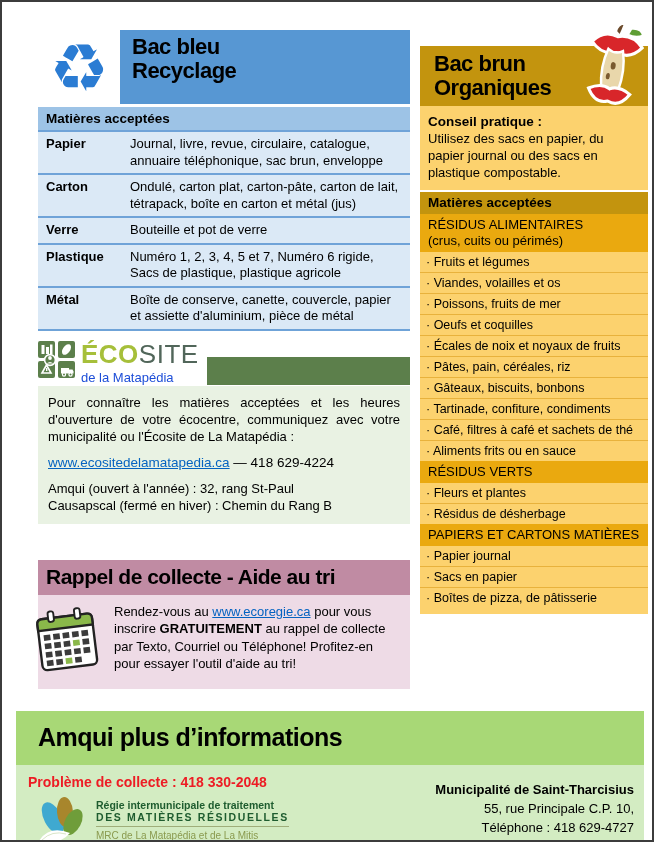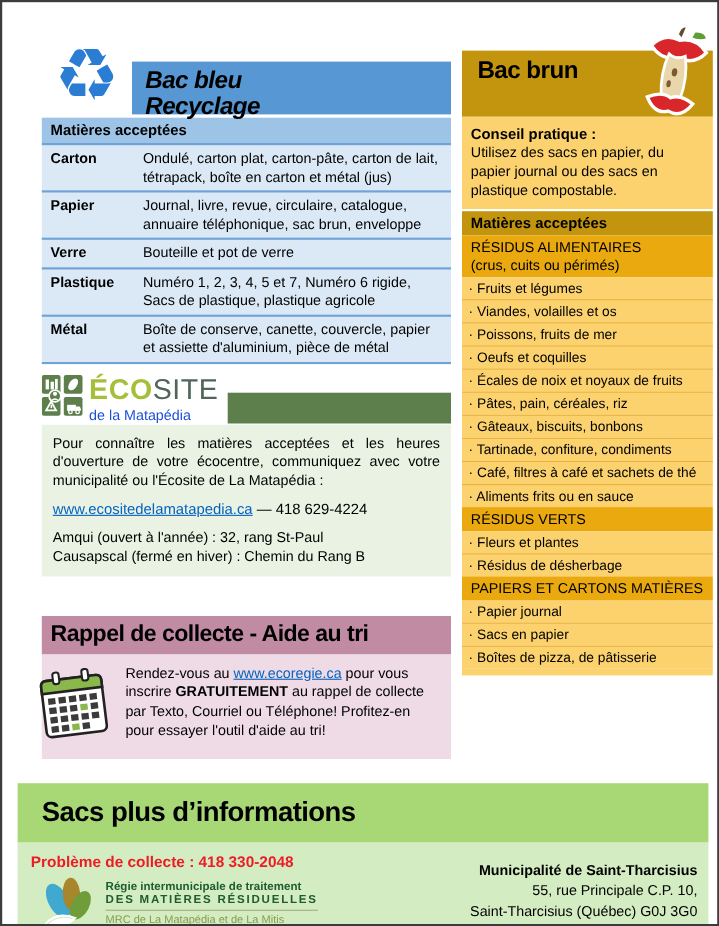--- a/index.html
+++ b/index.html
@@ -10,21 +10,21 @@
     background:#fff; border:2px solid #3c3c3c; overflow:hidden;
   }
   .cols { display:flex; padding:30px 8px 0 36px; gap:10px; }
   .col-left { width:372px; flex:none; }
   .col-right { width:228px; flex:none; }
 
   
   .bb-header { display:flex; height:72px; align-items:flex-end; }
   .recycle-box { width:82px; height:72px; display:flex; align-items:center; justify-content:center;
     font-size:66px; line-height:1; color:var(--recycle_blue); background:#fff; }
-  .bb-bar { flex:1; height:48px; background:var(--blue_header); padding:5px 0 16px 12px;font-style:italic; }
+  .bb-bar { flex:1; height:74px; background:var(--blue_header); padding:5px 0 16px 12px; }
   .bb-bar div { font-size:22px; font-weight:900; letter-spacing:-0.5px; line-height:24px; color:#000; }
 
   
   .mat-table { margin-top:3px; border-bottom:2px solid var(--table_border); }
   .mt-head { background:var(--table_header); font-weight:bold; font-size:13.5px; padding:4px 8px; }
   .mt-row { display:flex; background:var(--table_row); border-top:2px solid var(--table_border); }
   .mt-label { width:88px; flex:none; font-weight:bold; font-size:13px; padding:4px 4px 4px 8px; }
   .mt-text { flex:1; font-size:13px; line-height:16.5px; padding:4px 8px 4px 4px; }
 
   
@@ -94,26 +94,26 @@
         <div class="recycle-box">♻</div>
         <div class="bb-bar">
           <div>Bac bleu</div>
           <div>Recyclage</div>
         </div>
       </div>
 
       <div class="mat-table">
         <div class="mt-head">Matières acceptées</div>
         <div class="mt-row">
+          <div class="mt-label">Papier</div>
+          <div class="mt-text">Journal, livre, revue, circulaire, catalogue, annuaire téléphonique, sac brun, enveloppe</div>
+        </div>
+        <div class="mt-row">
           <div class="mt-label">Carton</div>
           <div class="mt-text">Ondulé, carton plat, carton-pâte, carton de lait, tétrapack, boîte en carton et métal (jus)</div>
-        </div>
-        <div class="mt-row">
-          <div class="mt-label">Papier</div>
-          <div class="mt-text">Journal, livre, revue, circulaire, catalogue, annuaire téléphonique, sac brun, enveloppe</div>
         </div>
         <div class="mt-row">
           <div class="mt-label">Verre</div>
           <div class="mt-text">Bouteille et pot de verre</div>
         </div>
         <div class="mt-row">
           <div class="mt-label">Plastique</div>
           <div class="mt-text">Numéro 1, 2, 3, 4, 5 et 7, Numéro 6 rigide, Sacs de plastique, plastique agricole</div>
         </div>
         <div class="mt-row">
@@ -195,20 +195,21 @@
           </div>
           <p class="rap-text"><span>Rendez-vous au </span><a class="lnk" href="#">www.ecoregie.ca</a><span> pour vous inscrire </span><b>GRATUITEMENT</b><span> au rappel de collecte par Texto, Courriel ou Téléphone! Profitez-en pour essayer l'outil d'aide au tri!</span></p>
         </div>
       </div>
     </div>
 
     <div class="col-right">
 
       <div class="bbn-header">
         <div class="t">Bac brun</div>
+        <div class="t">Organiques</div>
         <svg class="apple" viewBox="0 0 60 78">
           <g transform="rotate(9 30 39)">
             <path d="M28 10 Q29 3 34 3 Q33 8 31.5 13 Z" fill="#6b4a2b" stroke="#fff" stroke-width="1.5"></path>
             <path d="M40 6 Q48 4 50 10 Q44 13 38 11 Z" fill="#5f9e35" stroke="#fff" stroke-width="1.5"></path>
             <path d="M10 21 Q18 10 30 14 Q42 10 51 20 Q43 31 31 27 Q19 31 10 21 Z" fill="#d8262a" stroke="#fff" stroke-width="2.5"></path>
             <path d="M24 25 Q19.5 40 23 57 L37 57 Q40.5 40 36 25 Q30 29 24 25 Z" fill="#e9d7ab" stroke="#fff" stroke-width="2"></path>
             <ellipse cx="30" cy="38" rx="2" ry="3" fill="#7a5a30"></ellipse>
             <ellipse cx="27" cy="47" rx="1.6" ry="2.6" fill="#7a5a30"></ellipse>
             <path d="M13 59 Q23 53 30 57 Q37 53 47 59 Q40 71 30 67 Q20 71 13 59 Z" fill="#d8262a" stroke="#fff" stroke-width="2.5"></path>
           </g>
@@ -243,21 +244,21 @@
 
       <div class="gold-sub">PAPIERS ET CARTONS MATIÈRES</div>
       <div class="gitem first">Papier journal</div>
       <div class="gitem">Sacs en papier</div>
       <div class="gitem">Boîtes de pizza, de pâtisserie</div>
       <div class="endpad"></div>
     </div>
   </div>
 
   <div class="footer">
-    <div class="f-bar">Sacs plus d’informations</div>
+    <div class="f-bar">Amqui plus d’informations</div>
     <div class="f-body">
       <div class="f-left">
         <div class="f-problem">Problème de collecte : 418 330-2048</div>
         <div class="regie">
           <svg class="regie-leaves" viewBox="0 0 56 50">
             <ellipse cx="19" cy="22" rx="9" ry="17" transform="rotate(-28 19 22)" fill="#3fa9d0"></ellipse>
             <ellipse cx="31" cy="16" rx="8" ry="15" transform="rotate(-4 31 16)" fill="#a8862c"></ellipse>
             <ellipse cx="39" cy="26" rx="8" ry="14" transform="rotate(28 39 26)" fill="#6f9d3a"></ellipse>
             <path d="M5 45 Q15 29 36 37 Q25 50 5 45 Z" fill="#fff"></path>
             <path d="M8 44 Q18 34 32 38" fill="none" stroke="#d9e6c8" stroke-width="1"></path>
@@ -266,19 +267,18 @@
             <div class="r1">Régie intermunicipale de traitement</div>
             <div class="r2">DES MATIÈRES RÉSIDUELLES</div>
             <div class="r3">MRC de La Matapédia et de La Mitis</div>
           </div>
         </div>
 
       </div>
       <div class="f-right">
         <div class="f-muni-name">Municipalité de Saint-Tharcisius</div>
         <div>55, rue Principale C.P. 10,</div>
-        <div>Saint-Tharcisius (Québec) G0J 3G0</div>
         <div>Téléphone : 418 629-4727</div>
 
       </div>
     </div>
   </div>
 </div>
 
 </body></html>

